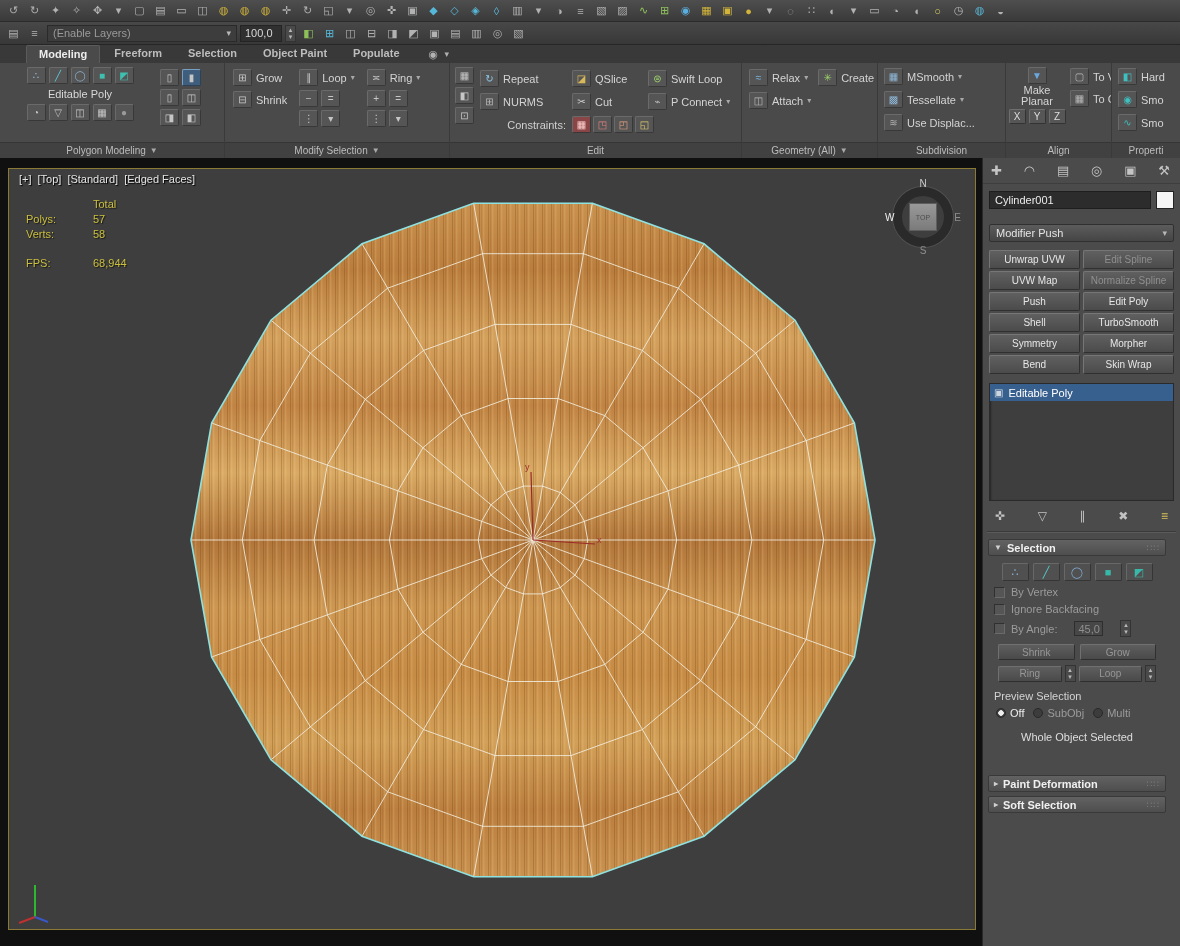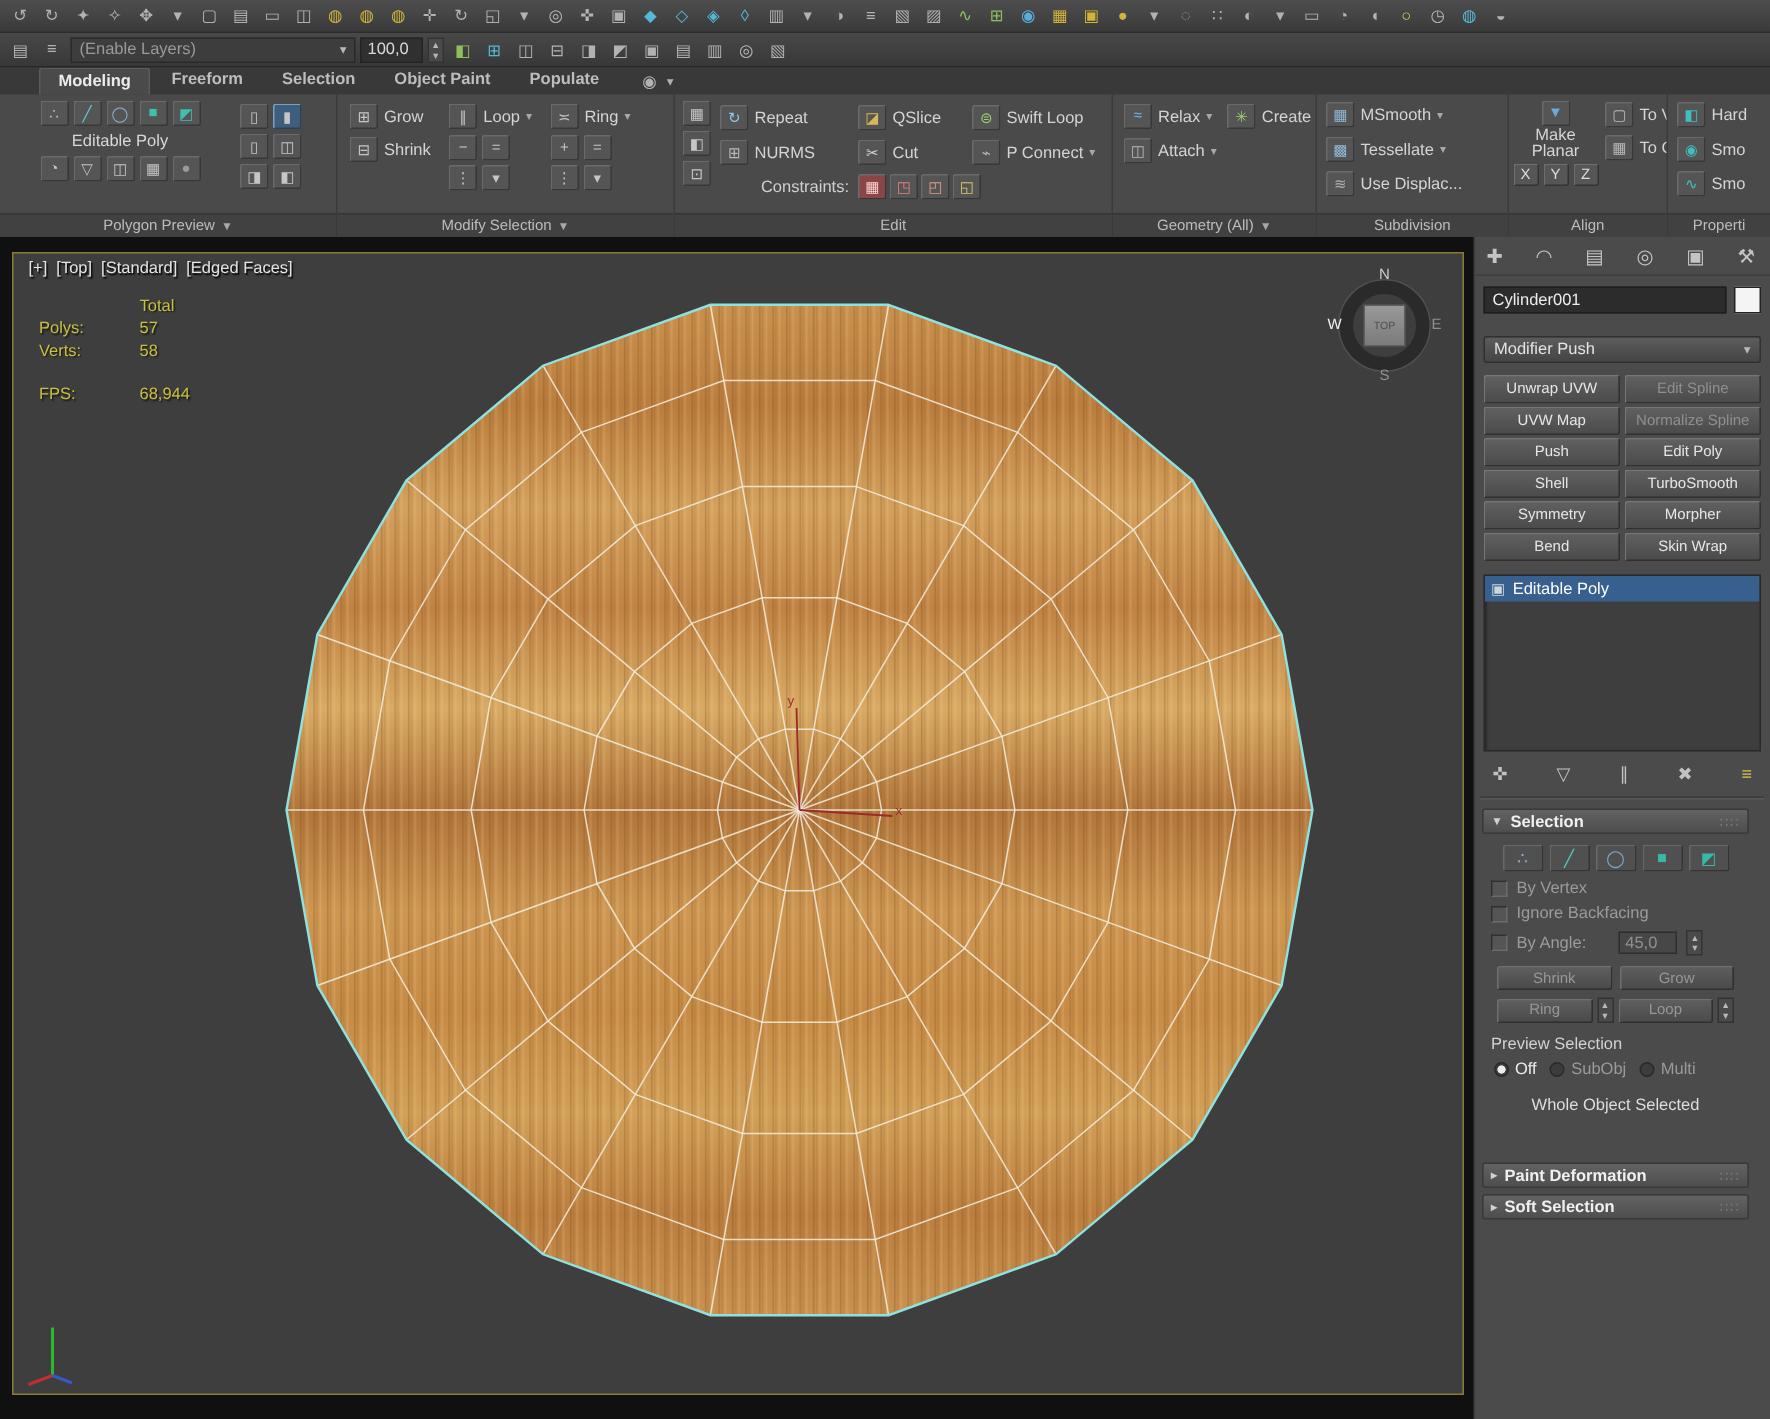--- a/index.html
+++ b/index.html
@@ -90,23 +90,23 @@
 .cp-sep2{height:1px;background:#3a3a3a;margin:8px 4px 0;box-shadow:0 1px 0 #5a5a5a;}
 .rollout{margin:7px 14px 0 5px;}
 .ro-head{height:17px;background:linear-gradient(#626262,#4e4e4e);border:1px solid #393939;border-radius:2px;display:flex;align-items:center;gap:5px;padding:0 5px;color:#f0f0f0;font-weight:bold;}
 .ro-arr{font-size:8px;color:#d0d0d0;}
 .grip{margin-left:auto;color:#7c7c7c;font-size:9px;letter-spacing:1px;font-weight:normal;}
 .ro-body{padding:4px 2px 0;}
 .so-row{display:flex;gap:4px;justify-content:center;margin:3px 0 5px;}
 .so-ico{width:27px;height:18px;background:#505050;border:1px solid;border-color:#686868 #353535 #353535 #686868;border-radius:2px;display:flex;align-items:center;justify-content:center;font-size:11px;}
 .chk{display:flex;align-items:center;gap:6px;margin:5px 4px 0;color:#9b9b9b;}
 .box{width:11px;height:11px;background:#555;border:1px solid;border-color:#303030 #6a6a6a #6a6a6a #303030;flex:none;}
-.angle-row{display:flex;align-items:center;gap:6px;}
+.angle-row{display:flex;align-items:center;gap:17px;}
 .angle-chk{display:flex;gap:6px;align-items:center;}
-.mini-field{width:39px;height:15px;background:#474747;border:1px solid #2e2e2e;color:#8f8f8f;display:flex;align-items:center;padding:0 3px;margin-left:16px;}
+.mini-field{width:29px;height:15px;background:#474747;border:1px solid #2e2e2e;color:#8f8f8f;display:flex;align-items:center;padding:0 3px;margin-left:0;}
 .sg-row{display:flex;gap:5px;margin:7px 8px 0;}
 .sg-btn{flex:1;height:16px;background:linear-gradient(#5e5e5e,#4a4a4a);border:1px solid;border-color:#707070 #2f2f2f #2f2f2f #707070;border-radius:2px;color:#979797;display:flex;align-items:center;justify-content:center;font-size:10px;}
 .rl-row{display:flex;gap:3px;margin:5px 8px 0;align-items:center;}
 .prev-label{margin:8px 4px 0;color:#d2d2d2;}
 .radio-row{display:flex;gap:9px;margin:5px 6px 0;}
 .radio{display:flex;align-items:center;gap:4px;color:#9b9b9b;}
 .radio.sel{color:#ececec;}
 .rdot{width:10px;height:10px;border-radius:50%;background:#3c3c3c;border:1px solid #292929;flex:none;}
 .rdot.on{background:radial-gradient(circle,#ededed 0 2.5px,#3c3c3c 3px);}
 .sel-status{text-align:center;color:#dedede;margin:12px 0 0;}
@@ -236,21 +236,21 @@
       <div class="pm-right">
           <span class="rico">▯</span>
           <span class="rico active">▮</span>
           <span class="rico">▯</span>
           <span class="rico">◫</span>
           <span class="rico">◨</span>
           <span class="rico">◧</span>
         </div>
     </div>
     <div class="rp-cap">
-      <span>Polygon Preview</span>
+      <span>Polygon Modeling</span>
         <span class="cap-arr">▼</span>
     </div>
   </div>
 
   <div class="rpanel" style="width:225px">
     <div class="rp-body ms-body">
       <div class="ms-col">
         <div class="rbtn">
           <span class="rico">⊞</span>
           <span>Grow</span>

